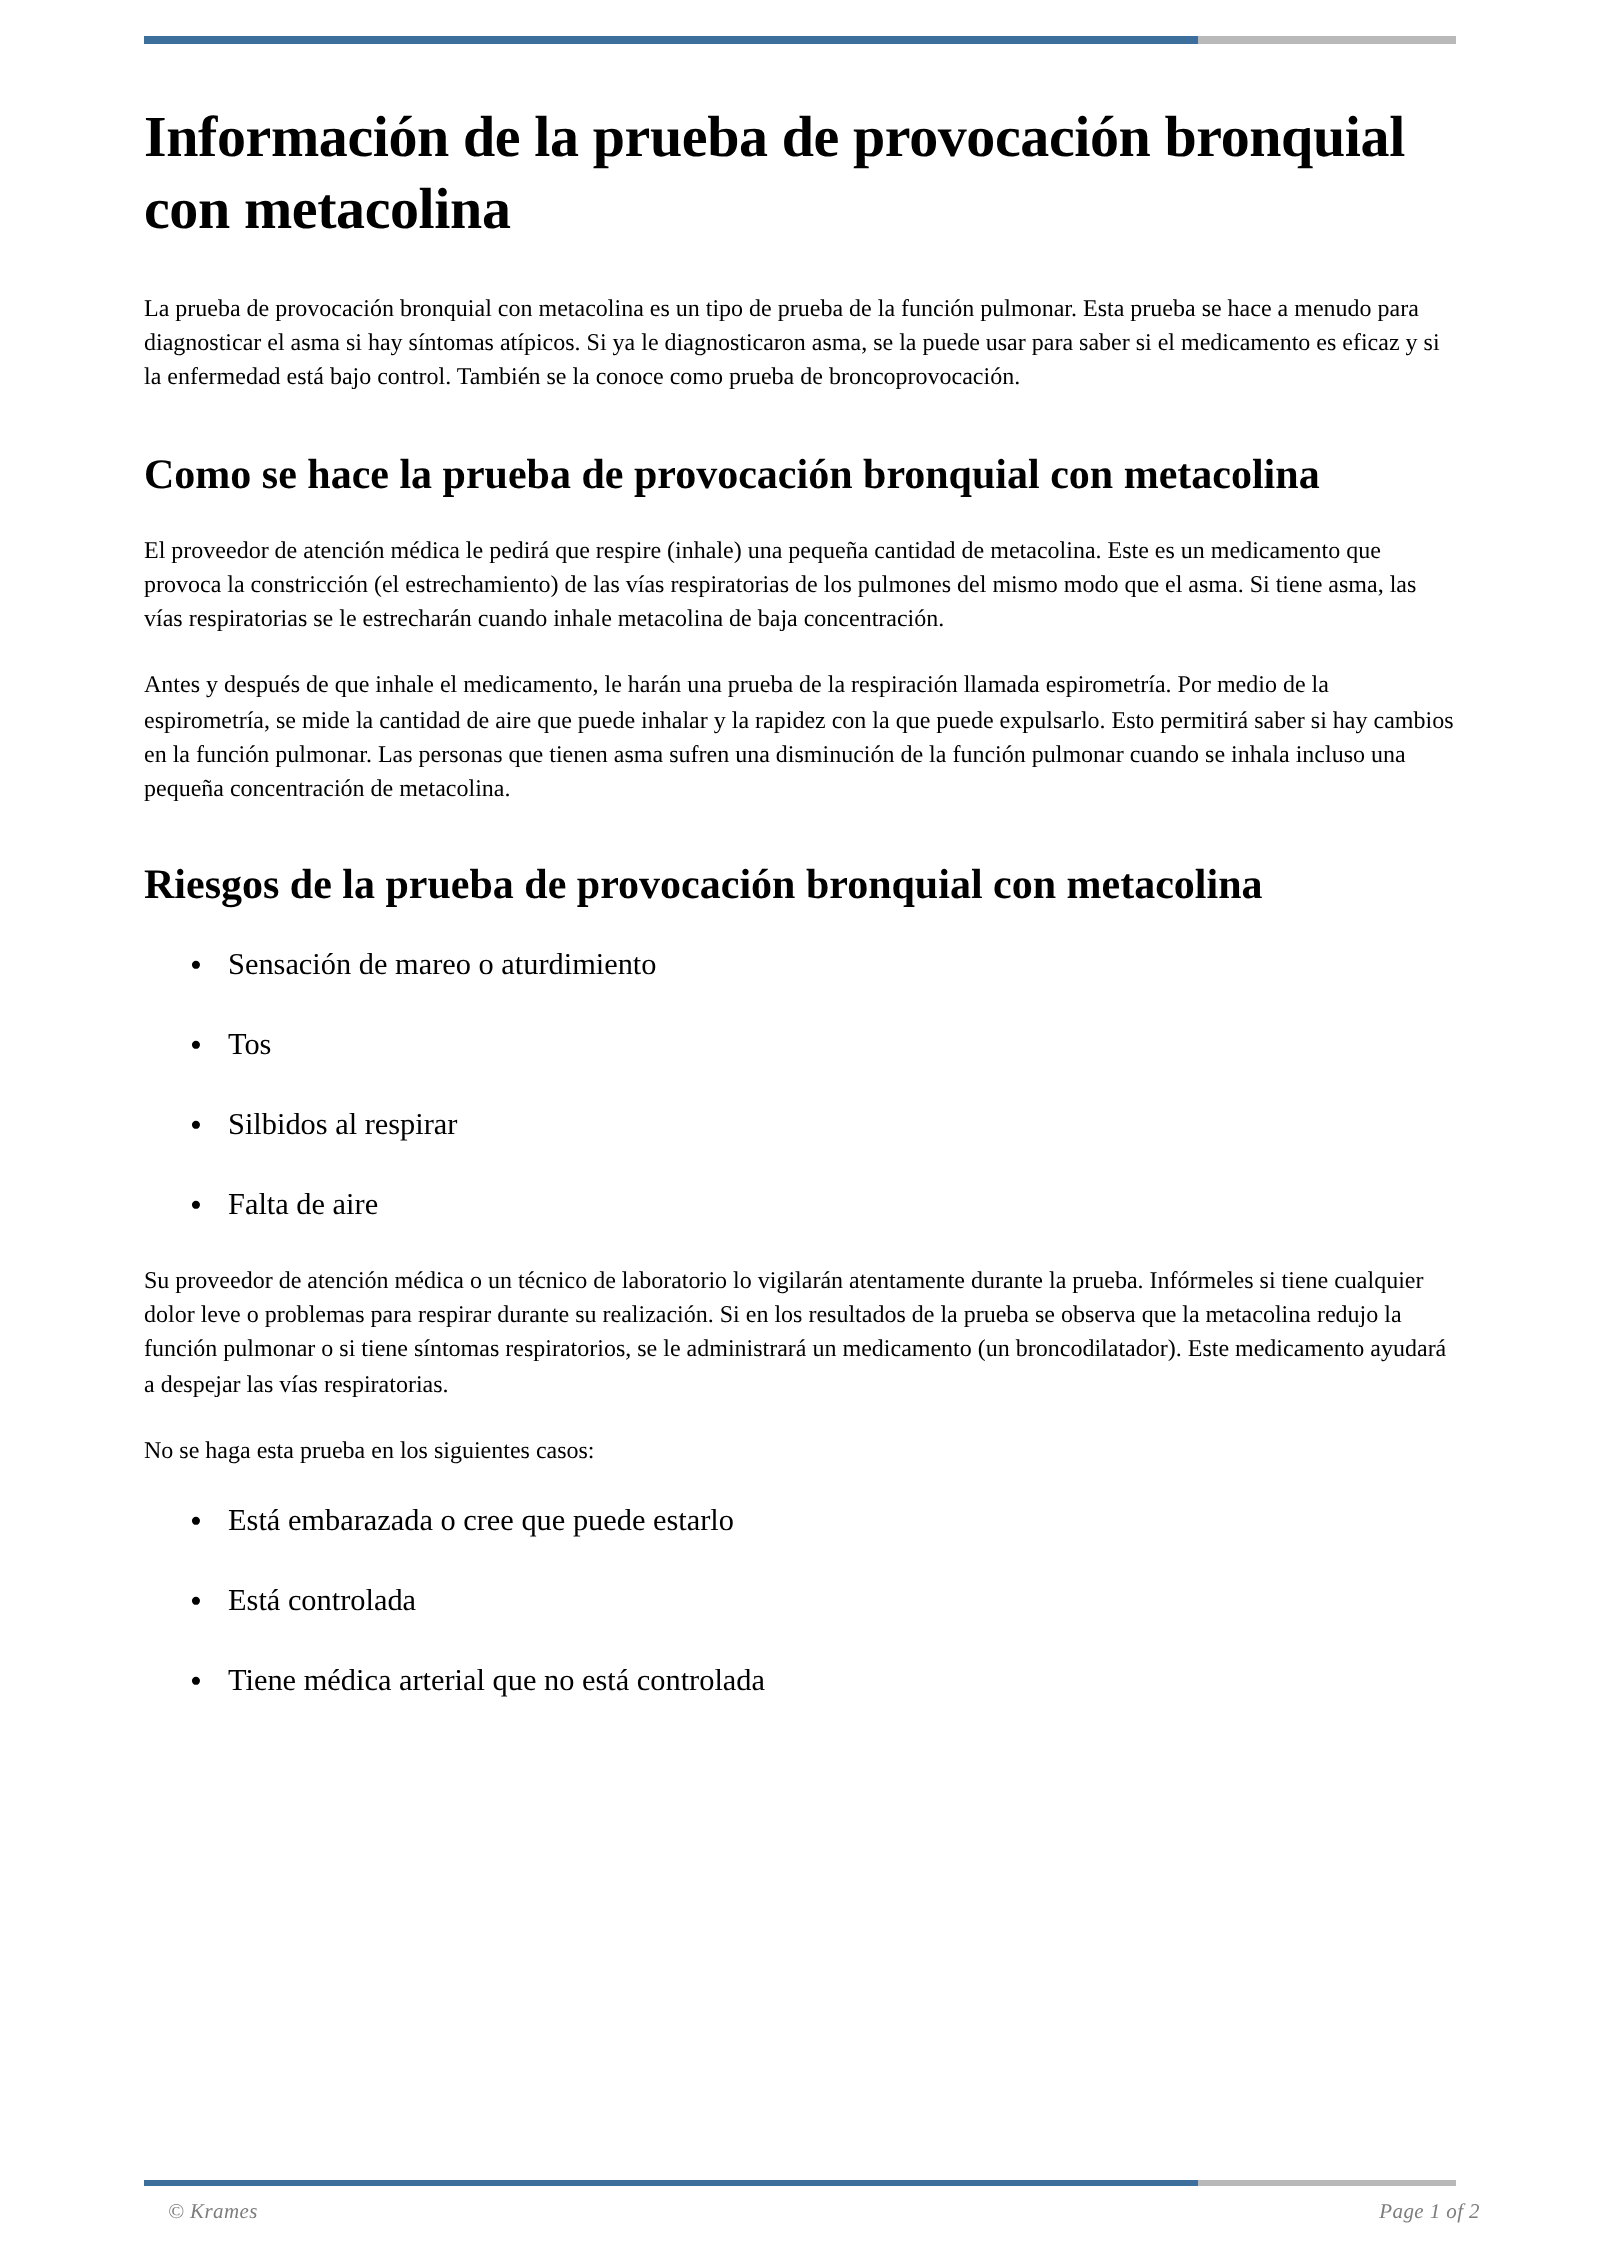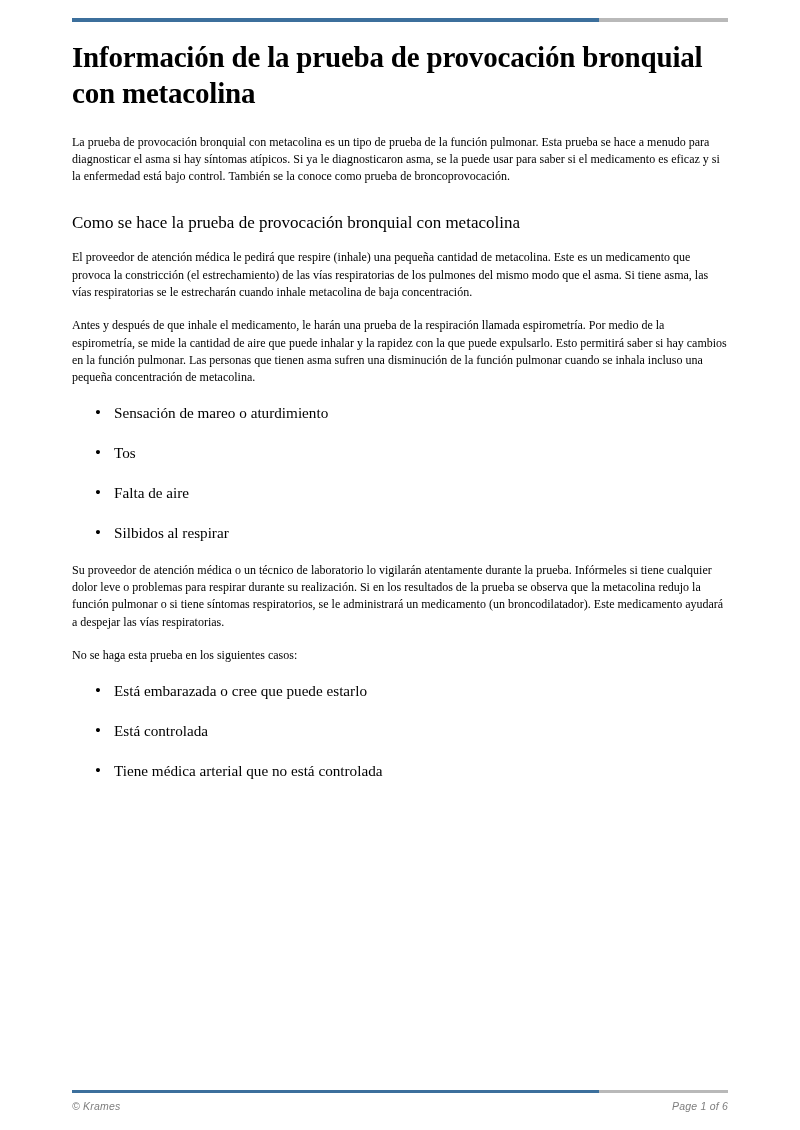--- a/index.html
+++ b/index.html
@@ -38,37 +38,37 @@
     background: #3c6f9c;
   }
   .top-rule .seg-grey {
     flex: 1;
     height: 4px;
     background: #b9b9b9;
   }
 
   
   .content {
-    padding-top: 40px;
+    padding-top: 52px;
   }
 
   h1.doc-title {
     font-family: "Liberation Serif", serif;
     font-size: 29px;
     line-height: 1.24;
     font-weight: bold;
     margin: 0 0 22px 0;
     letter-spacing: -0.2px;
   }
 
   h2.section-title {
     font-family: "Liberation Serif", serif;
-    font-size: 17px;
+    font-size: 21px;
     line-height: 1.28;
-    font-weight: normal;
+    font-weight: bold;
     margin: 26px 0 16px 0;
   }
 
   p.body-text {
     font-size: 12px;
     line-height: 1.44;
     margin: 0 0 16px 0;
     text-align: left;
   }
 
@@ -107,26 +107,26 @@
     background: #3c6f9c;
   }
   .footer-rule .seg-grey {
     flex: 1;
     height: 3px;
     background: #b9b9b9;
   }
   .footer {
     position: absolute;
     bottom: 18px;
-    left: 72px;
+    left: 84px;
     width: 656px;
     display: flex;
     justify-content: space-between;
     align-items: center;
-    font-family: Liberation Sans, sans-serif;
+    font-family: Liberation Serif, serif;
     font-size: 10.5px;
     font-style: italic;
     color: #7d7d7d;
   }
   .footer .copyright { letter-spacing: 0.2px; }
   .footer .pagenum { letter-spacing: 0.2px; }
 </style>
 </head>
 <body>
 
@@ -142,27 +142,28 @@
     <h1 class="doc-title">Información de la prueba de provocación bronquial con metacolina</h1>
 
     <p class="body-text">La prueba de provocación bronquial con metacolina es un tipo de prueba de la función pulmonar. Esta prueba se hace a menudo para diagnosticar el asma si hay síntomas atípicos. Si ya le diagnosticaron asma, se la puede usar para saber si el medicamento es eficaz y si la enfermedad está bajo control. También se la conoce como prueba de broncoprovocación.</p>
 
     <h2 class="section-title">Como se hace la prueba de provocación bronquial con metacolina</h2>
 
     <p class="body-text">El proveedor de atención médica le pedirá que respire (inhale) una pequeña cantidad de metacolina. Este es un medicamento que provoca la constricción (el estrechamiento) de las vías respiratorias de los pulmones del mismo modo que el asma. Si tiene asma, las vías respiratorias se le estrecharán cuando inhale metacolina de baja concentración.</p>
 
     <p class="body-text">Antes y después de que inhale el medicamento, le harán una prueba de la respiración llamada espirometría. Por medio de la espirometría, se mide la cantidad de aire que puede inhalar y la rapidez con la que puede expulsarlo. Esto permitirá saber si hay cambios en la función pulmonar. Las personas que tienen asma sufren una disminución de la función pulmonar cuando se inhala incluso una pequeña concentración de metacolina.</p>
 
+    <h2 class="section-title">Riesgos de la prueba de provocación bronquial con metacolina</h2>
 
 
     <ul class="bullets">
       <li>Sensación de mareo o aturdimiento</li>
       <li>Tos</li>
+      <li>Silbidos al respirar</li>
       <li>Falta de aire</li>
-      <li>Silbidos al respirar</li>
     </ul>
 
     <p class="body-text">Su proveedor de atención médica o un técnico de laboratorio lo vigilarán atentamente durante la prueba. Infórmeles si tiene cualquier dolor leve o problemas para respirar durante su realización. Si en los resultados de la prueba se observa que la metacolina redujo la función pulmonar o si tiene síntomas respiratorios, se le administrará un medicamento (un broncodilatador). Este medicamento ayudará a despejar las vías respiratorias.</p>
 
     <p class="body-text">No se haga esta prueba en los siguientes casos:</p>
 
     <ul class="bullets">
       <li>Está embarazada o cree que puede estarlo</li>
       <li>Está controlada</li>
       <li>Tiene médica arterial que no está controlada</li>
@@ -170,16 +171,16 @@
 
   </div>
 
   <div class="footer-rule">
     <div class="seg-accent"></div>
     <div class="seg-grey"></div>
   </div>
 
   <div class="footer">
     <span class="copyright">© Krames</span>
-    <span class="pagenum">Page 1 of 6</span>
+    <span class="pagenum">Page 1 of 2</span>
   </div>
 
 </div>
 
 </body></html>

